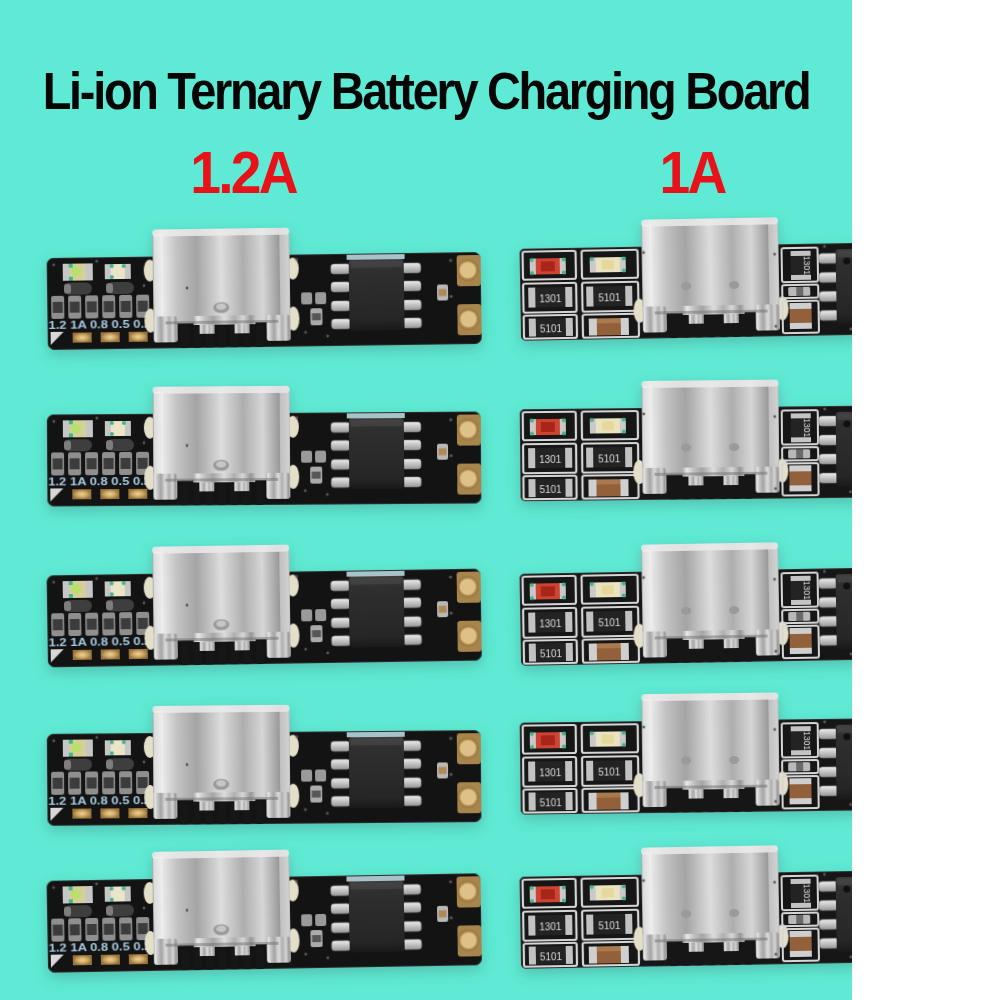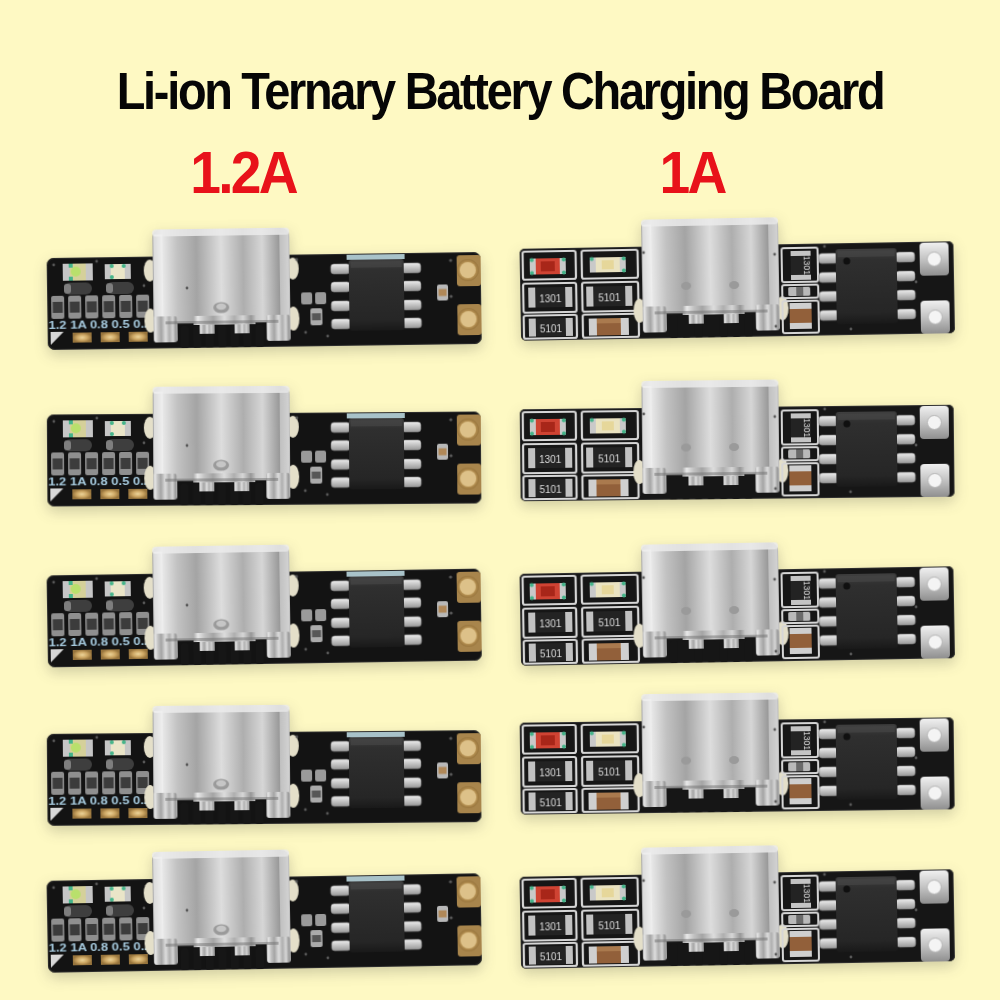--- a/index.html
+++ b/index.html
@@ -1,16 +1,16 @@
 <!DOCTYPE html>
 <html><head>
 <meta charset="utf-8">
 <style>
   html,body{margin:0;padding:0;background:#fff;}
-  .canvas{position:relative;width:1000px;height:1000px;background:#fef9c3;overflow:hidden;
+  .canvas{position:relative;width:852px;height:1000px;background:#5eead4;overflow:hidden;
           font-family:"Liberation Sans",sans-serif;}
   .title{position:absolute;left:0;right:0;top:62px;text-align:center;
          font-size:51px;font-weight:bold;letter-spacing:-2.5px;color:#060606;
          transform:scaleX(.92);white-space:nowrap;}
   .amp{position:absolute;font-size:60px;font-weight:bold;letter-spacing:-3px;color:#e8121a;
        transform:translateX(-50%) scaleX(.92);white-space:nowrap;}
   .amp-left{left:243px;top:138px;}
   .amp-right{left:692px;top:138px;}
   .col{position:absolute;inset:0;padding-left:41px;}
   .board{position:absolute;width:434px;height:124px;}

